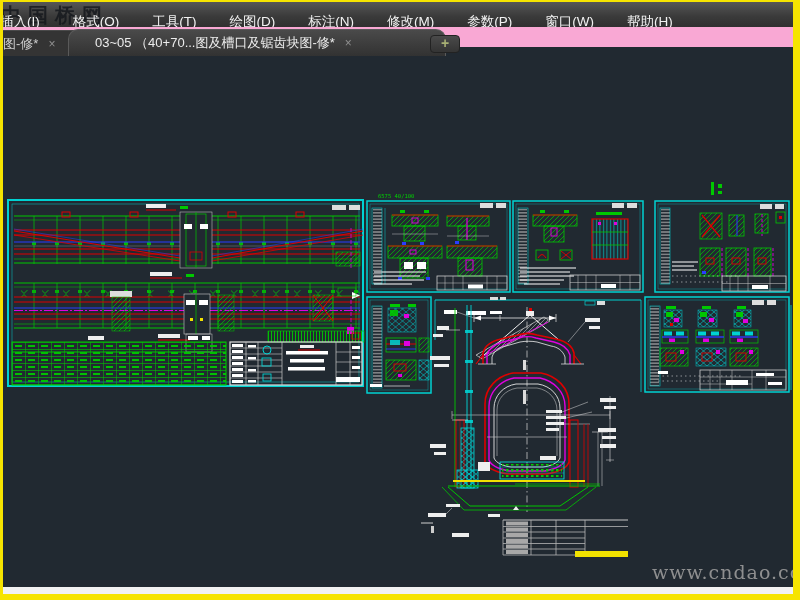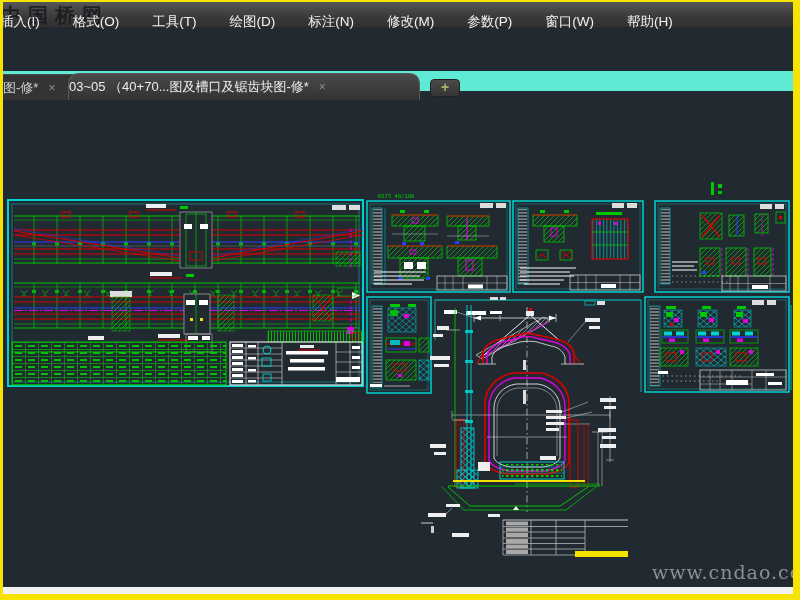--- a/index.html
+++ b/index.html
@@ -15,28 +15,28 @@
   
   .menubar{position:absolute;left:0;top:1px;width:800px;height:26px;
            background:linear-gradient(#585858,#3a3a3a 60%,#303030);z-index:20;
            display:flex;align-items:flex-start;}
   .menubar .mi{position:relative;z-index:3;color:#f2f2f2;font-size:13.5px;margin-right:33px;cursor:default;margin-top:12px;}
   .menubar .mi:first-child{margin-left:10px;}
   .wm-top{position:absolute;left:1px;top:1px;z-index:2;font-size:20px;font-weight:bold;
           color:#14171c;opacity:.8;letter-spacing:7px;font-family:"DejaVu Serif",serif;}
 
   
-  .tabbar{position:absolute;left:0;top:27px;width:800px;height:20px;background:#5eead4;z-index:20;margin-top:44px;}
+  .tabbar{position:absolute;left:0;top:27px;width:800px;height:20px;background:#f9a8d4;z-index:20;}
   .tab{position:absolute;display:flex;align-items:center;color:#cfcfcf;font-size:13px;white-space:nowrap;}
   .tab .close{margin-left:10px;color:#8f8f8f;font-size:12px;line-height:10px;}
   .tab1{left:-16px;top:3px;width:78px;height:25px;background:#343434;border:1px solid #4a4a4a;border-bottom:none;
         border-radius:9px 9px 0 0;padding-left:18px;}
   .tab2{left:68px;top:2px;width:350px;height:26px;background:linear-gradient(#4a4a4a,#323232);
         border:1px solid #5a5a5a;border-bottom:none;border-radius:10px 10px 0 0;color:#ececec;
-        }
+        padding-left:26px;}
   .newtab{position:absolute;left:430px;top:8px;width:28px;height:16px;background:linear-gradient(#4a4a4a,#343434);
         border:1px solid #222;border-radius:4px;color:#a8b074;font-size:14px;font-weight:bold;
         text-align:center;line-height:14px;}
 
   
   .canvas{position:absolute;left:0;top:55px;width:800px;height:532px;background:#212931;z-index:5;}
   .wm-bottom{position:absolute;left:652px;top:506px;color:#9a9a9a;opacity:.9;font-size:19px;
              font-family:"DejaVu Serif",serif;letter-spacing:1px;}
 </style>
 </head>

